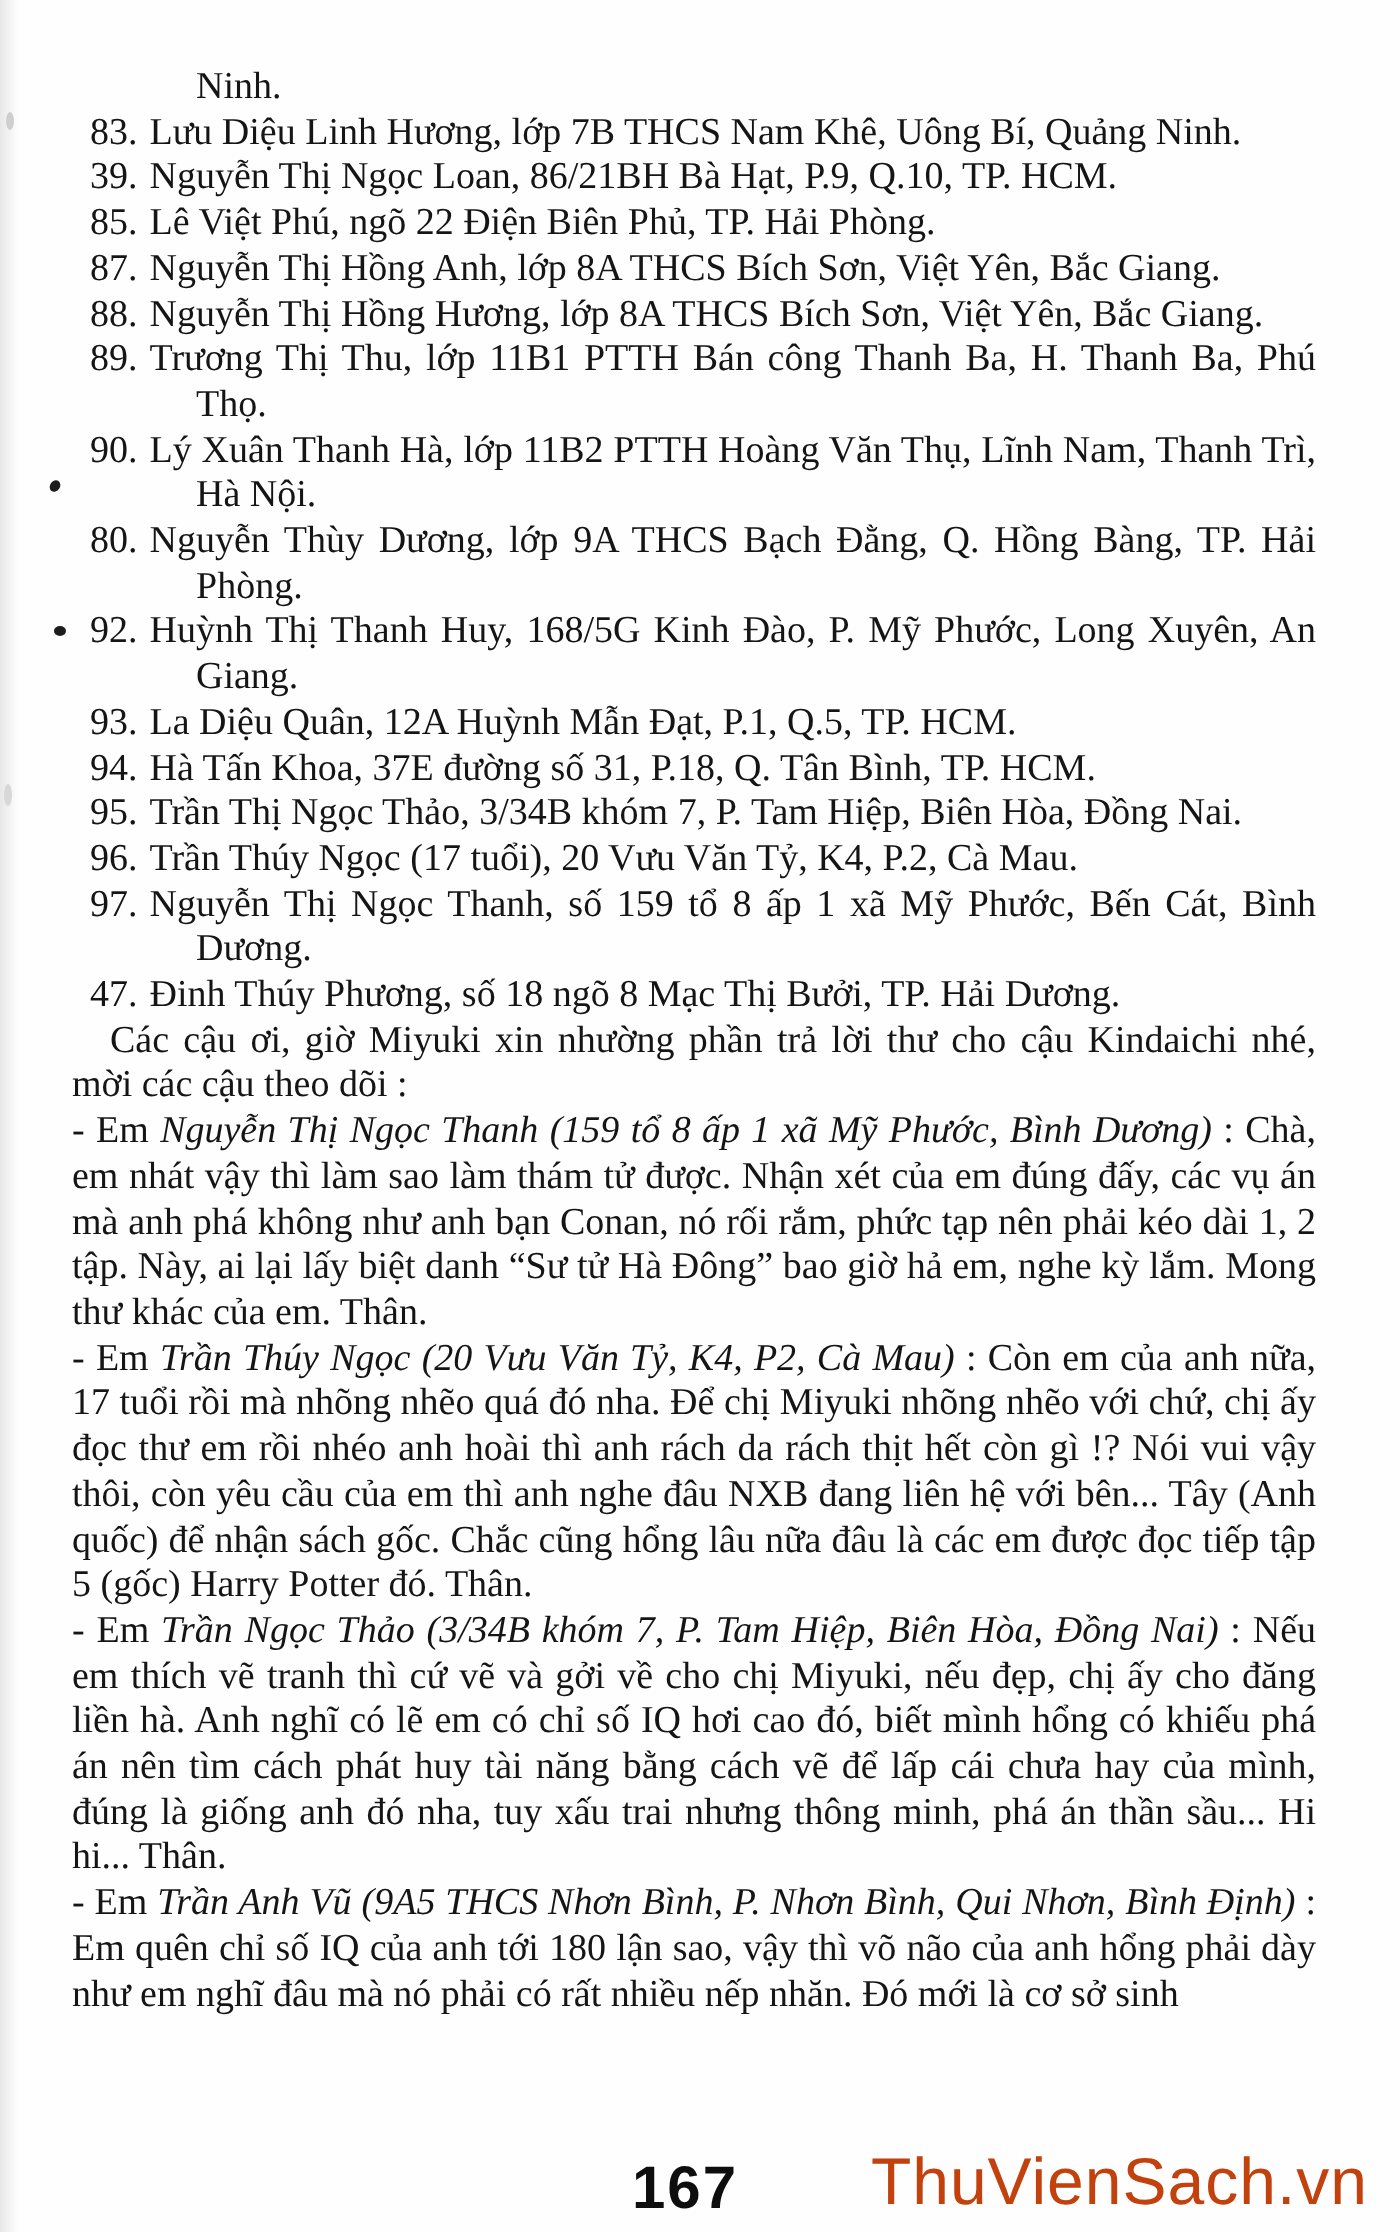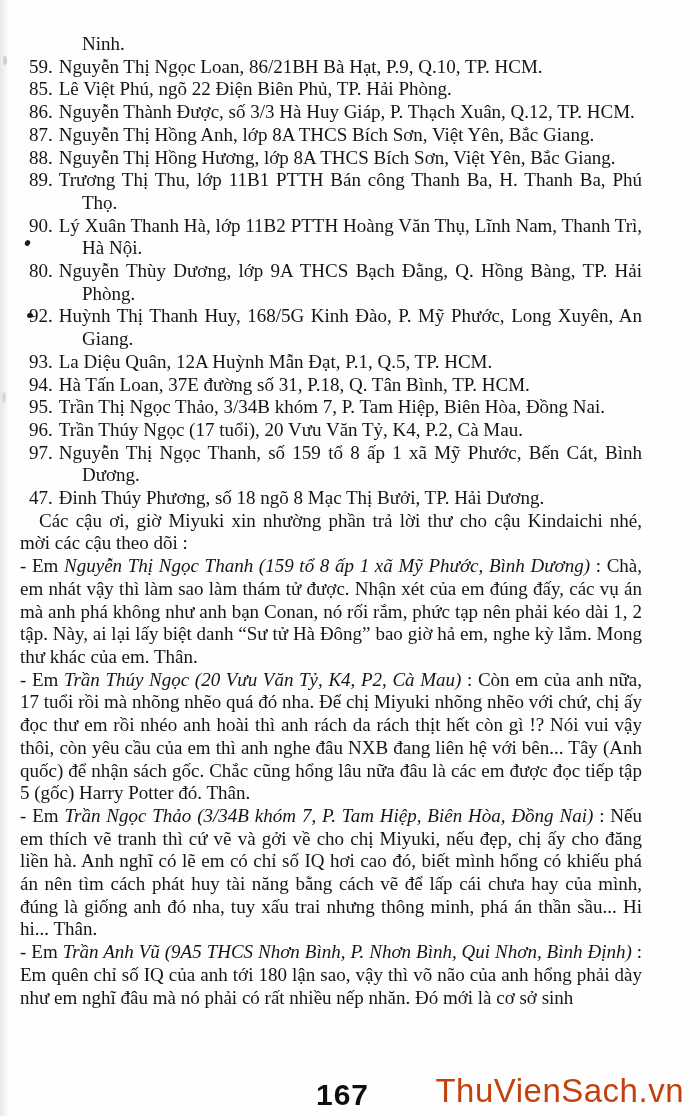--- a/index.html
+++ b/index.html
@@ -13,21 +13,21 @@
     color: #151515;
   }
   .scan-edge {
     position: absolute;
     left: 0; top: 0; bottom: 0;
     width: 9px;
     background: linear-gradient(to right, rgba(110,110,110,0.16), rgba(255,255,255,0));
   }
   .content {
     position: absolute;
-    left: 20px;
+    left: 36px;
     top: 33px;
     width: 622px;
     font-size: 19px;
     line-height: 22.7px;
   }
   .cont-line { margin-left: 62px; }
   .entry {
     text-align: justify;
     padding-left: 62px;
     text-indent: -53px;
@@ -67,31 +67,31 @@
 <div class="page">
   <div class="scan-edge"></div>
   <div class="speck speck-1"></div>
   <div class="speck speck-2"></div>
   <div class="speck speck-3"></div>
   <div class="speck speck-4"></div>
 
   <div class="content">
     <div class="cont-line">Ninh.</div>
 
-    <div class="entry"><span class="num">59.</span><span class="txt">Nguyễn Thị Ngọc Loan, 86/21BH Bà Hạt, P.9, Q.10, TP. HCM.</span></div>
+    <div class="entry"><span class="num">83.</span><span class="txt">Lưu Diệu Linh Hương, lớp 7B THCS Nam Khê, Uông Bí, Quảng Ninh.</span></div>
+    <div class="entry"><span class="num">39.</span><span class="txt">Nguyễn Thị Ngọc Loan, 86/21BH Bà Hạt, P.9, Q.10, TP. HCM.</span></div>
     <div class="entry"><span class="num">85.</span><span class="txt">Lê Việt Phú, ngõ 22 Điện Biên Phủ, TP. Hải Phòng.</span></div>
-    <div class="entry"><span class="num">86.</span><span class="txt">Nguyễn Thành Được, số 3/3 Hà Huy Giáp, P. Thạch Xuân, Q.12, TP. HCM.</span></div>
     <div class="entry"><span class="num">87.</span><span class="txt">Nguyễn Thị Hồng Anh, lớp 8A THCS Bích Sơn, Việt Yên, Bắc Giang.</span></div>
     <div class="entry"><span class="num">88.</span><span class="txt">Nguyễn Thị Hồng Hương, lớp 8A THCS Bích Sơn, Việt Yên, Bắc Giang.</span></div>
     <div class="entry"><span class="num">89.</span><span class="txt">Trương Thị Thu, lớp 11B1 PTTH Bán công Thanh Ba, H. Thanh Ba, Phú Thọ.</span></div>
     <div class="entry"><span class="num">90.</span><span class="txt">Lý Xuân Thanh Hà, lớp 11B2 PTTH Hoàng Văn Thụ, Lĩnh Nam, Thanh Trì, Hà Nội.</span></div>
     <div class="entry"><span class="num">80.</span><span class="txt">Nguyễn Thùy Dương, lớp 9A THCS Bạch Đằng, Q. Hồng Bàng, TP. Hải Phòng.</span></div>
     <div class="entry"><span class="num">92.</span><span class="txt">Huỳnh Thị Thanh Huy, 168/5G Kinh Đào, P. Mỹ Phước, Long Xuyên, An Giang.</span></div>
     <div class="entry"><span class="num">93.</span><span class="txt">La Diệu Quân, 12A Huỳnh Mẫn Đạt, P.1, Q.5, TP. HCM.</span></div>
-    <div class="entry"><span class="num">94.</span><span class="txt">Hà Tấn Loan, 37E đường số 31, P.18, Q. Tân Bình, TP. HCM.</span></div>
+    <div class="entry"><span class="num">94.</span><span class="txt">Hà Tấn Khoa, 37E đường số 31, P.18, Q. Tân Bình, TP. HCM.</span></div>
     <div class="entry"><span class="num">95.</span><span class="txt">Trần Thị Ngọc Thảo, 3/34B khóm 7, P. Tam Hiệp, Biên Hòa, Đồng Nai.</span></div>
     <div class="entry"><span class="num">96.</span><span class="txt">Trần Thúy Ngọc (17 tuổi), 20 Vưu Văn Tỷ, K4, P.2, Cà Mau.</span></div>
     <div class="entry"><span class="num">97.</span><span class="txt">Nguyễn Thị Ngọc Thanh, số 159 tổ 8 ấp 1 xã Mỹ Phước, Bến Cát, Bình Dương.</span></div>
     <div class="entry"><span class="num">47.</span><span class="txt">Đinh Thúy Phương, số 18 ngõ 8 Mạc Thị Bưởi, TP. Hải Dương.</span></div>
 
     <p class="para intro">Các cậu ơi, giờ Miyuki xin nhường phần trả lời thư cho cậu Kindaichi nhé, mời các cậu theo dõi :</p>
 
     <p class="para reply"><span>- Em </span><span class="it">Nguyễn Thị Ngọc Thanh (159 tổ 8 ấp 1 xã Mỹ Phước, Bình Dương)</span><span> : Chà, em nhát vậy thì làm sao làm thám tử được. Nhận xét của em đúng đấy, các vụ án mà anh phá không như anh bạn Conan, nó rối rắm, phức tạp nên phải kéo dài 1, 2 tập. Này, ai lại lấy biệt danh “Sư tử Hà Đông” bao giờ hả em, nghe kỳ lắm. Mong thư khác của em. Thân.</span></p>
 
     <p class="para reply"><span>- Em </span><span class="it">Trần Thúy Ngọc (20 Vưu Văn Tỷ, K4, P2, Cà Mau)</span><span> : Còn em của anh nữa, 17 tuổi rồi mà nhõng nhẽo quá đó nha. Để chị Miyuki nhõng nhẽo với chứ, chị ấy đọc thư em rồi nhéo anh hoài thì anh rách da rách thịt hết còn gì !? Nói vui vậy thôi, còn yêu cầu của em thì anh nghe đâu NXB đang liên hệ với bên... Tây (Anh quốc) để nhận sách gốc. Chắc cũng hổng lâu nữa đâu là các em được đọc tiếp tập 5 (gốc) Harry Potter đó. Thân.</span></p>

